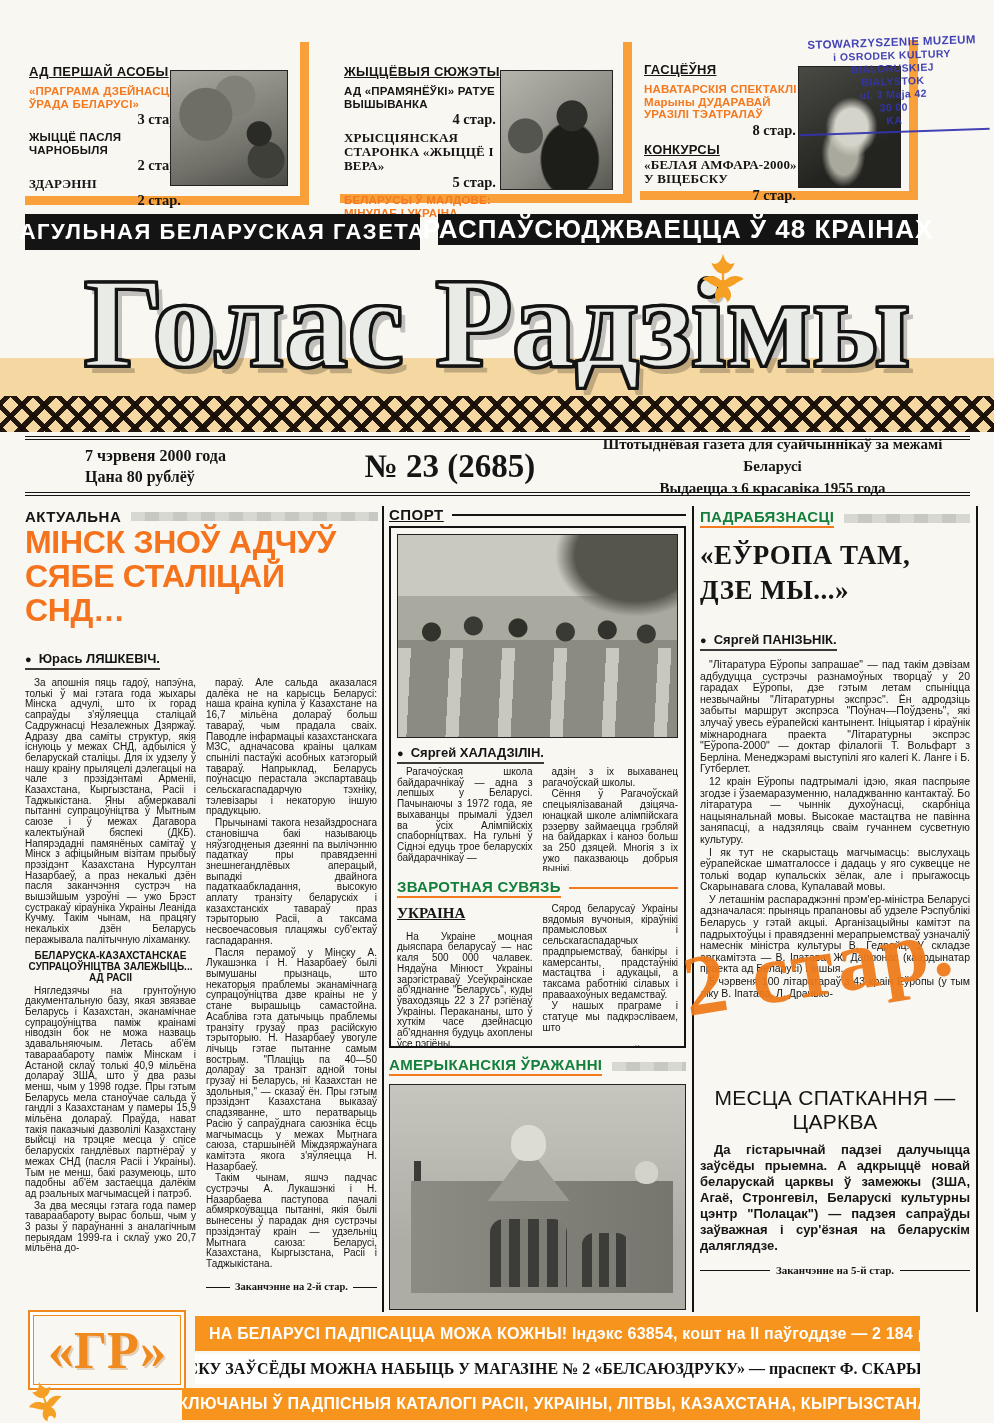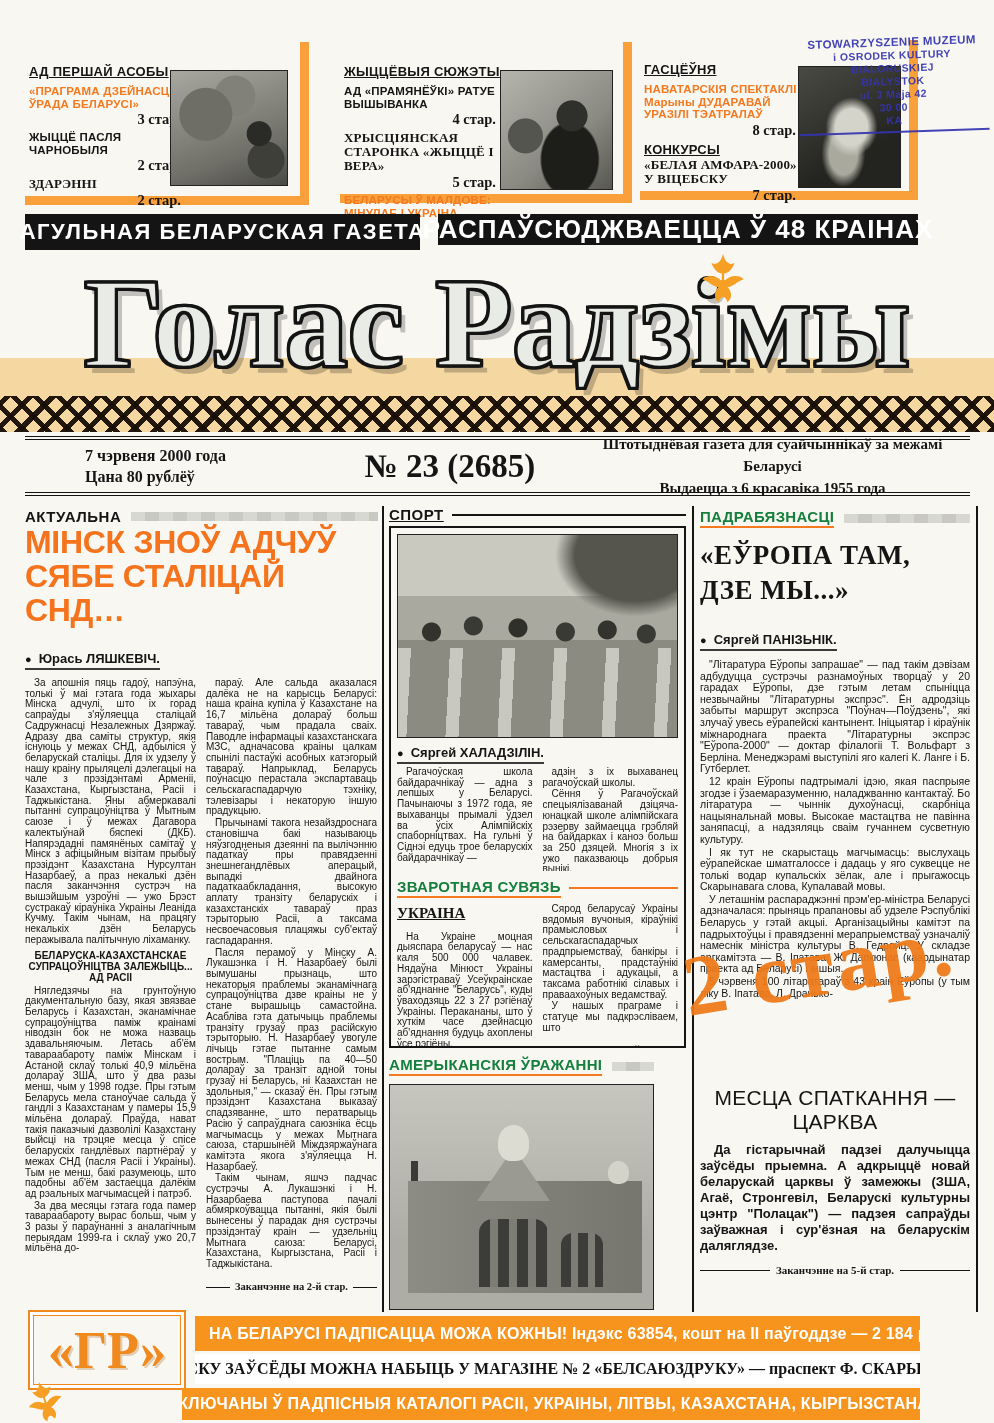--- a/index.html
+++ b/index.html
@@ -110,21 +110,21 @@
      radial-gradient(ellipse at 85% 10%, #55554d 0 60px, transparent 80px),
      linear-gradient(180deg,#c9c9c0 0 30%, #a9a9a0 30% 52%, #8b8b82 52% 100%);}
   .sport-photo::after{content:"";position:absolute;left:0;right:0;bottom:0;height:44%;
     background:repeating-linear-gradient(93deg, rgba(232,232,224,.65) 0 13px, transparent 13px 52px);}
   .sport-byline{margin:7px 0 3px;}
   .art-sport .sub{width:138px;height:104px;}
   .fb-sec{margin-top:7px;}
   .fb-cols .sub{height:172px;}
 
   
-  .art-amer{position:absolute;left:389px;top:1056px;width:265px;}
+  .art-amer{position:absolute;left:389px;top:1056px;width:297px;}
   .church-photo{position:relative;margin-top:8px;height:226px;border:1px solid #222;overflow:hidden;
     background:linear-gradient(#c6c6bf,#adada6 70%);}
   .ch-body{position:absolute;left:7%;right:4%;bottom:7%;height:50%;background:linear-gradient(90deg,#8c8c84,#76766e);}
   .ch-gable{position:absolute;left:33%;bottom:48%;width:28%;height:24%;background:#9a9a92;clip-path:polygon(0 100%,50% 0,100% 100%);}
   .ch-dome{position:absolute;left:41%;bottom:66%;width:12%;height:16%;background:#dcdcd2;border-radius:50% 50% 42% 42%;}
   .ch-dome2{position:absolute;left:83%;bottom:56%;width:8%;height:10%;background:#d3d3c9;border-radius:50% 50% 42% 42%;}
   .ch-win1{position:absolute;left:34%;bottom:10%;width:26%;height:30%;border-radius:14px 14px 0 0;
     background:repeating-linear-gradient(90deg,#3c3c38 0 11px,#7d7d76 11px 19px);}
   .ch-win2{position:absolute;left:65%;bottom:10%;width:16%;height:24%;border-radius:12px 12px 0 0;
     background:repeating-linear-gradient(90deg,#3c3c38 0 10px,#7d7d76 10px 17px);}

